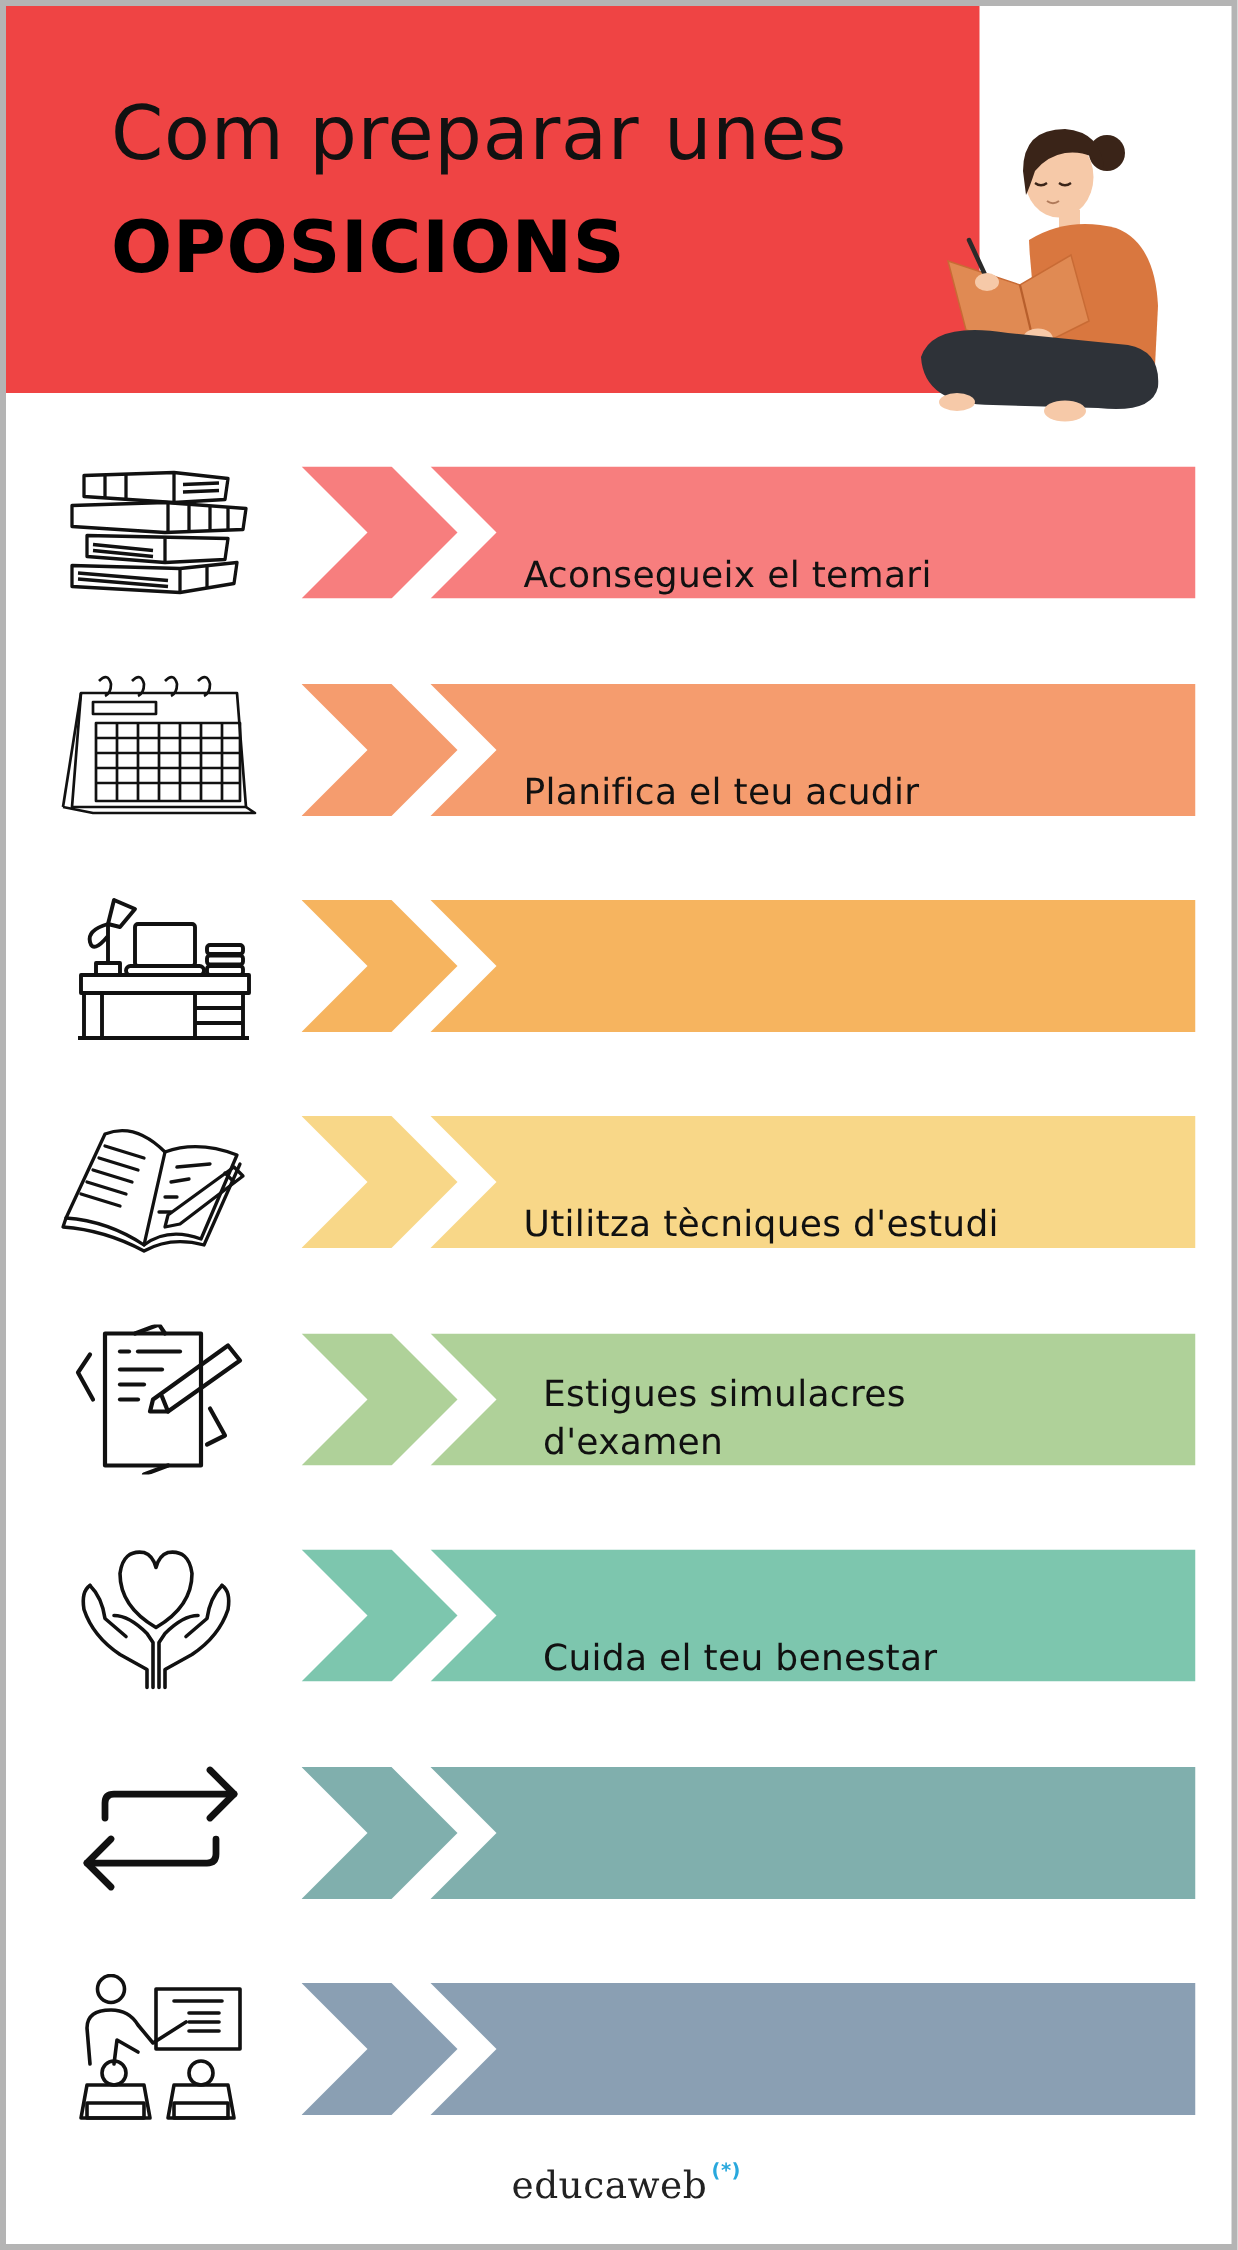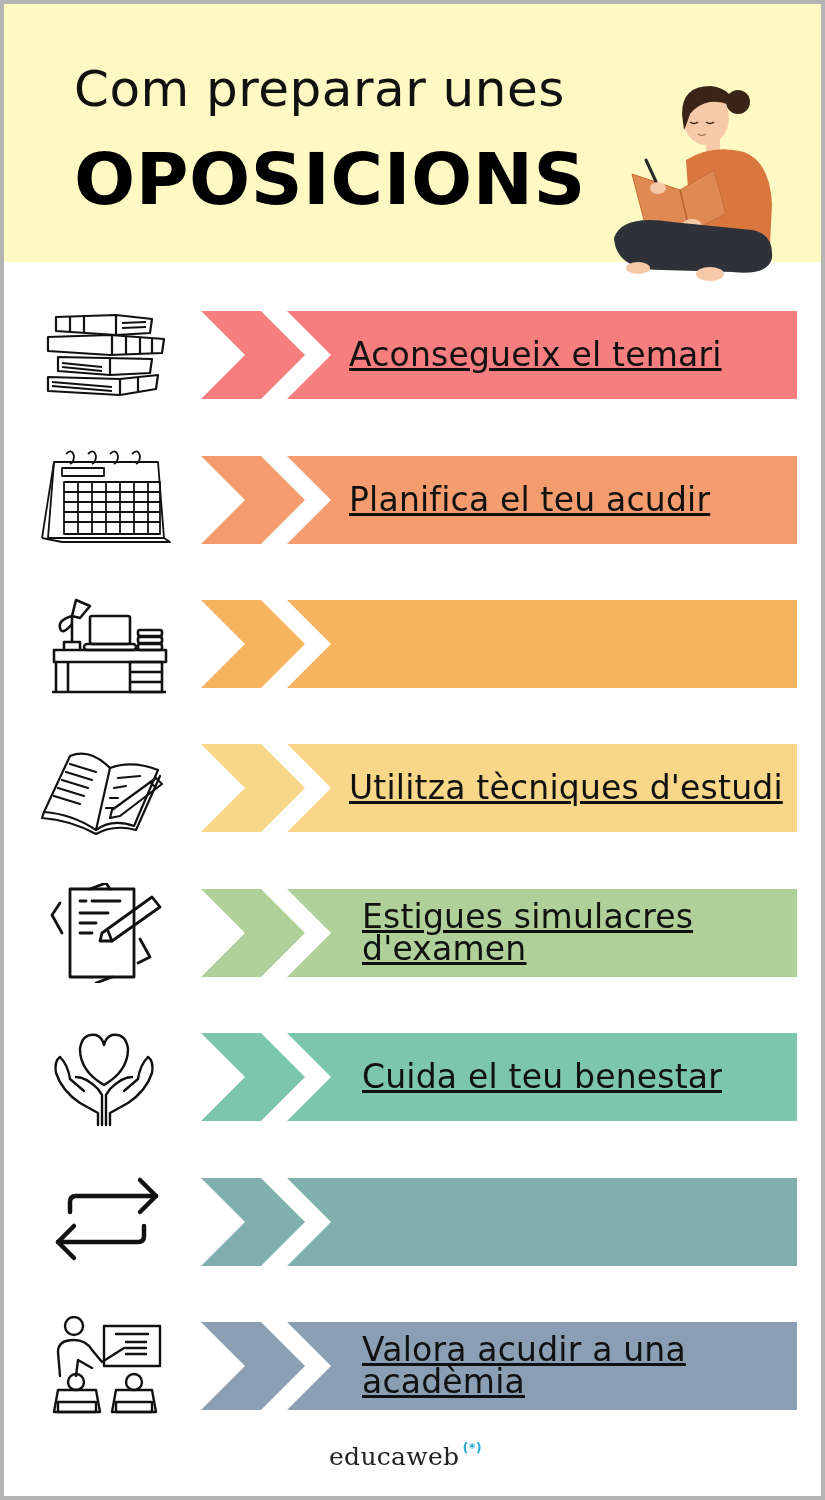--- a/index.html
+++ b/index.html
@@ -3,52 +3,51 @@
   <meta charset="utf-8">
   <style>
     * { box-sizing: border-box; margin: 0; padding: 0; }
     html, body { width: 825px; height: 1500px; background: #ffffff; overflow: hidden; }
     body { font-family: "DejaVu Sans", "Liberation Sans", sans-serif; color: #111; }
     .frame {
       position: absolute; left: 0; top: 0; width: 825px; height: 1500px;
       border: 4px solid #b4b4b4; background: #ffffff;
     }
     .header {
-      position: absolute; left: 0; top: 0; width: 817px; height: 258px;
-      background: #fef9c3;
+      position: absolute; left: 0; top: 0; width: 649px; height: 258px;
+      background: #ef4444;
     }
     .title-line1 {
       position: absolute; left: 70px; top: 56px;
       font-size: 50px; font-weight: 400; letter-spacing: 0.5px; color: #111;
       font-family: "DejaVu Sans", sans-serif;
       white-space: nowrap;
     }
     .title-line2 {
       position: absolute; left: 70px; top: 133px;
-      font-size: 72px; font-weight: 700; letter-spacing: 0.5px; color: #000;
+      font-size: 48px; font-weight: 700; letter-spacing: 0.5px; color: #000;
       font-family: "DejaVu Sans", sans-serif;
       white-space: nowrap;
     }
     .illustration { position: absolute; left: 598px; top: 70px; width: 190px; height: 212px; }
 
     .step { position: absolute; left: 0; width: 825px; height: 88px; }
     .step .icon { position: absolute; left: 36px; top: -6px; width: 132px; height: 100px; }
     .step .band { position: absolute; left: 197px; top: 0; width: 596px; height: 88px; }
     .step .label {
       position: absolute; left: 345px; top: 0; height: 88px; width: 440px;
-      display: flex; align-items: center;
-      font-size: 33px; line-height: 32px; color: #111; font-weight: 400;
+      display: flex; align-items: flex-end;
+      font-size: 24px; line-height: 32px; color: #111; font-weight: 400;
       font-family: "DejaVu Sans", sans-serif;
       letter-spacing: 0.2px;
-      text-decoration: underline;
     }
     .step .label.indent { left: 358px; }
 
     .footer-logo {
-      position: absolute; left: 325px; top: 1438px;
+      position: absolute; left: 337px; top: 1438px;
       font-family: "DejaVu Serif", "Liberation Serif", serif;
       font-size: 25px; color: #222; letter-spacing: 0.3px;
       white-space: nowrap;
     }
     .footer-logo .mark {
       font-family: "DejaVu Sans", sans-serif;
       font-size: 13px; font-weight: 700; color: #29a8dd;
       vertical-align: top; position: relative; top: -2px; margin-left: 3px;
     }
   </style>
@@ -279,25 +278,19 @@
         <circle cx="94" cy="66" r="8"></circle>
       <path d="M14 96 L18 74 L56 74 L60 96 Z"></path>
         <rect x="18" y="86" width="38" height="10"></rect>
       <path d="M72 96 L76 74 L112 74 L116 96 Z"></path>
         <rect x="76" y="86" width="36" height="10"></rect>
     </svg>
     <svg class="band" viewBox="0 0 596 88" preserveAspectRatio="none">
       <polygon points="0,0 60,0 104,44 60,88 0,88 44,44" fill="#8a9fb3"></polygon>
       <polygon points="86,0 596,0 596,88 86,88 130,44" fill="#8a9fb3"></polygon>
     </svg>
-    <div class="label indent">
-      <div>
-        <div>Valora acudir a una</div>
-        <div>acadèmia</div>
-      </div>
-    </div>
   </div>
 
   <div class="footer-logo">
     <span>educaweb</span><span class="mark">(*)</span>
   </div>
 
 </div>
 
 </body></html>

